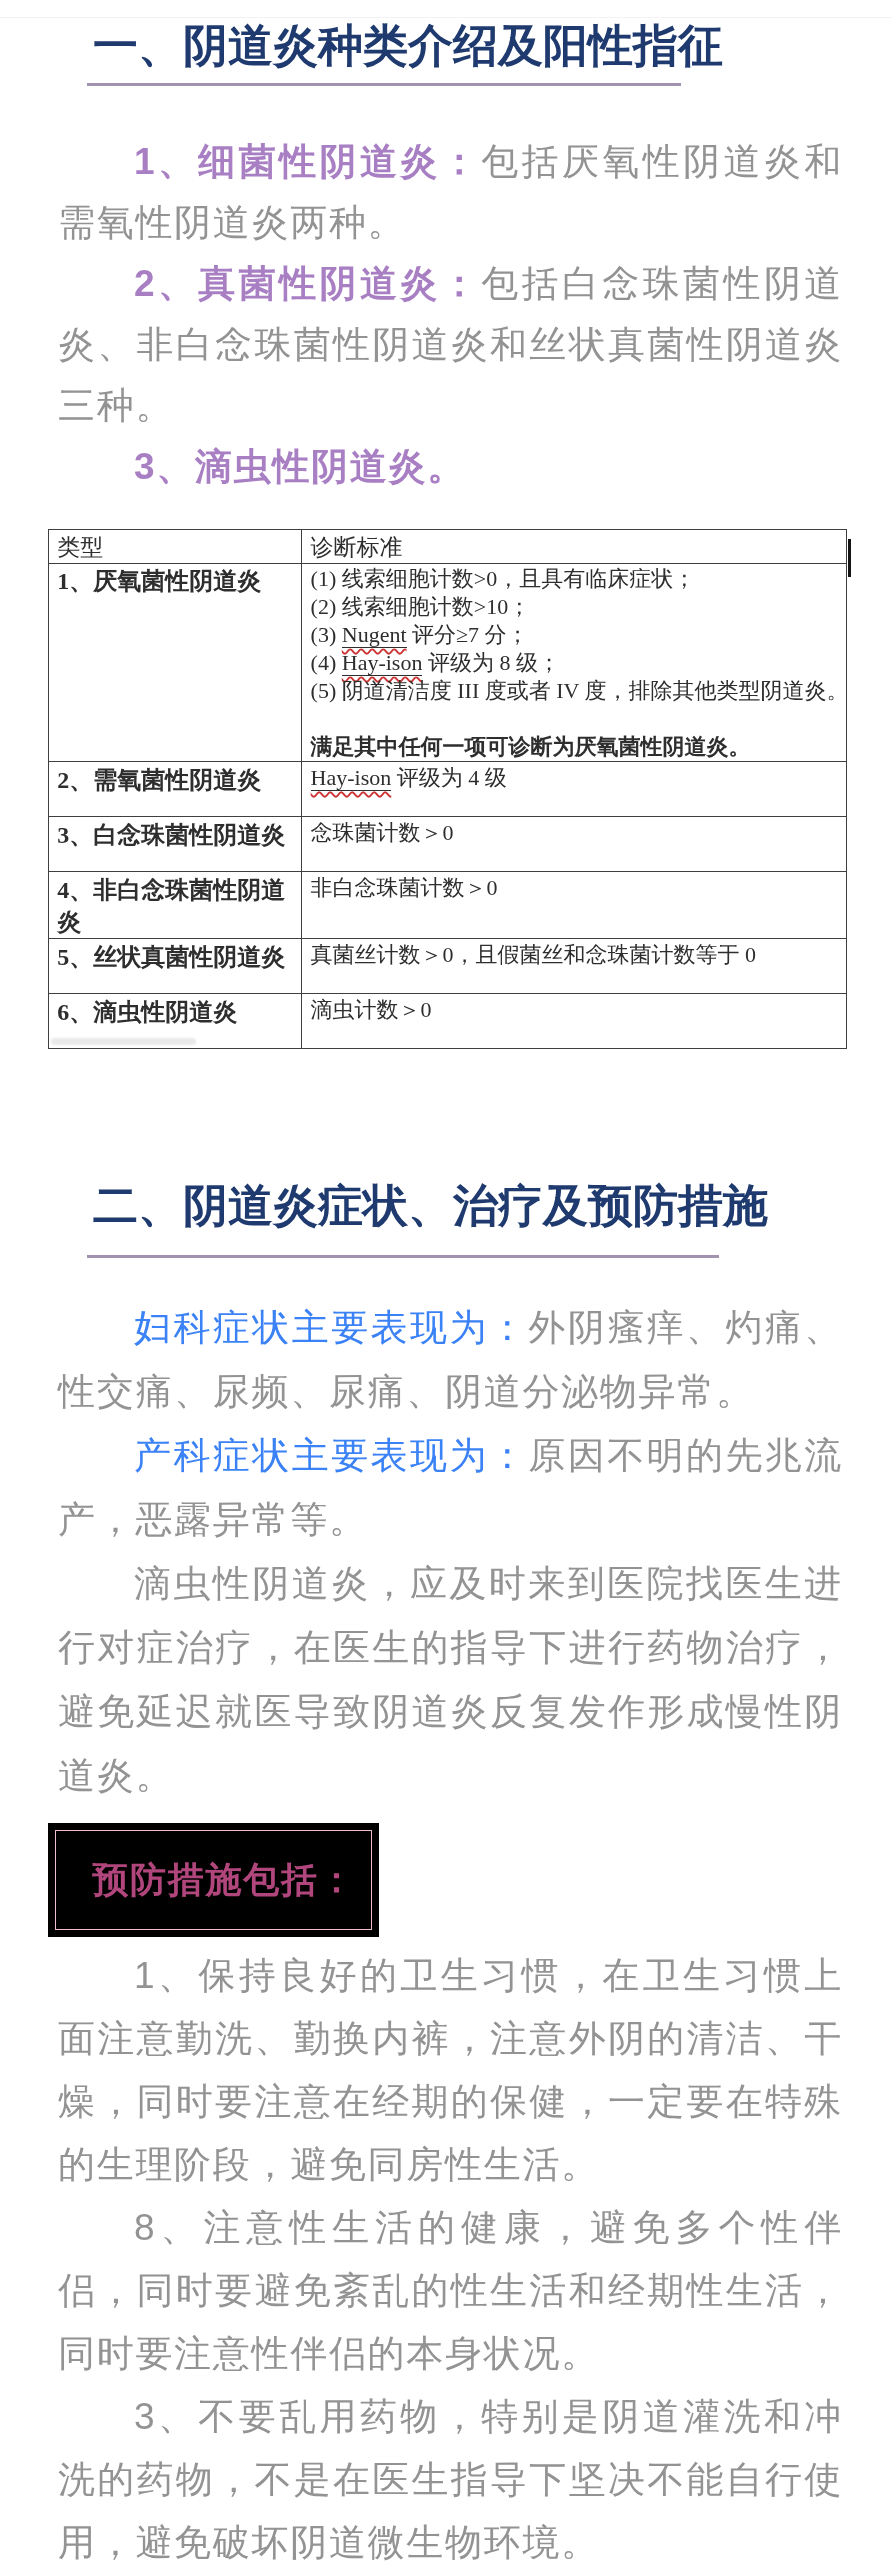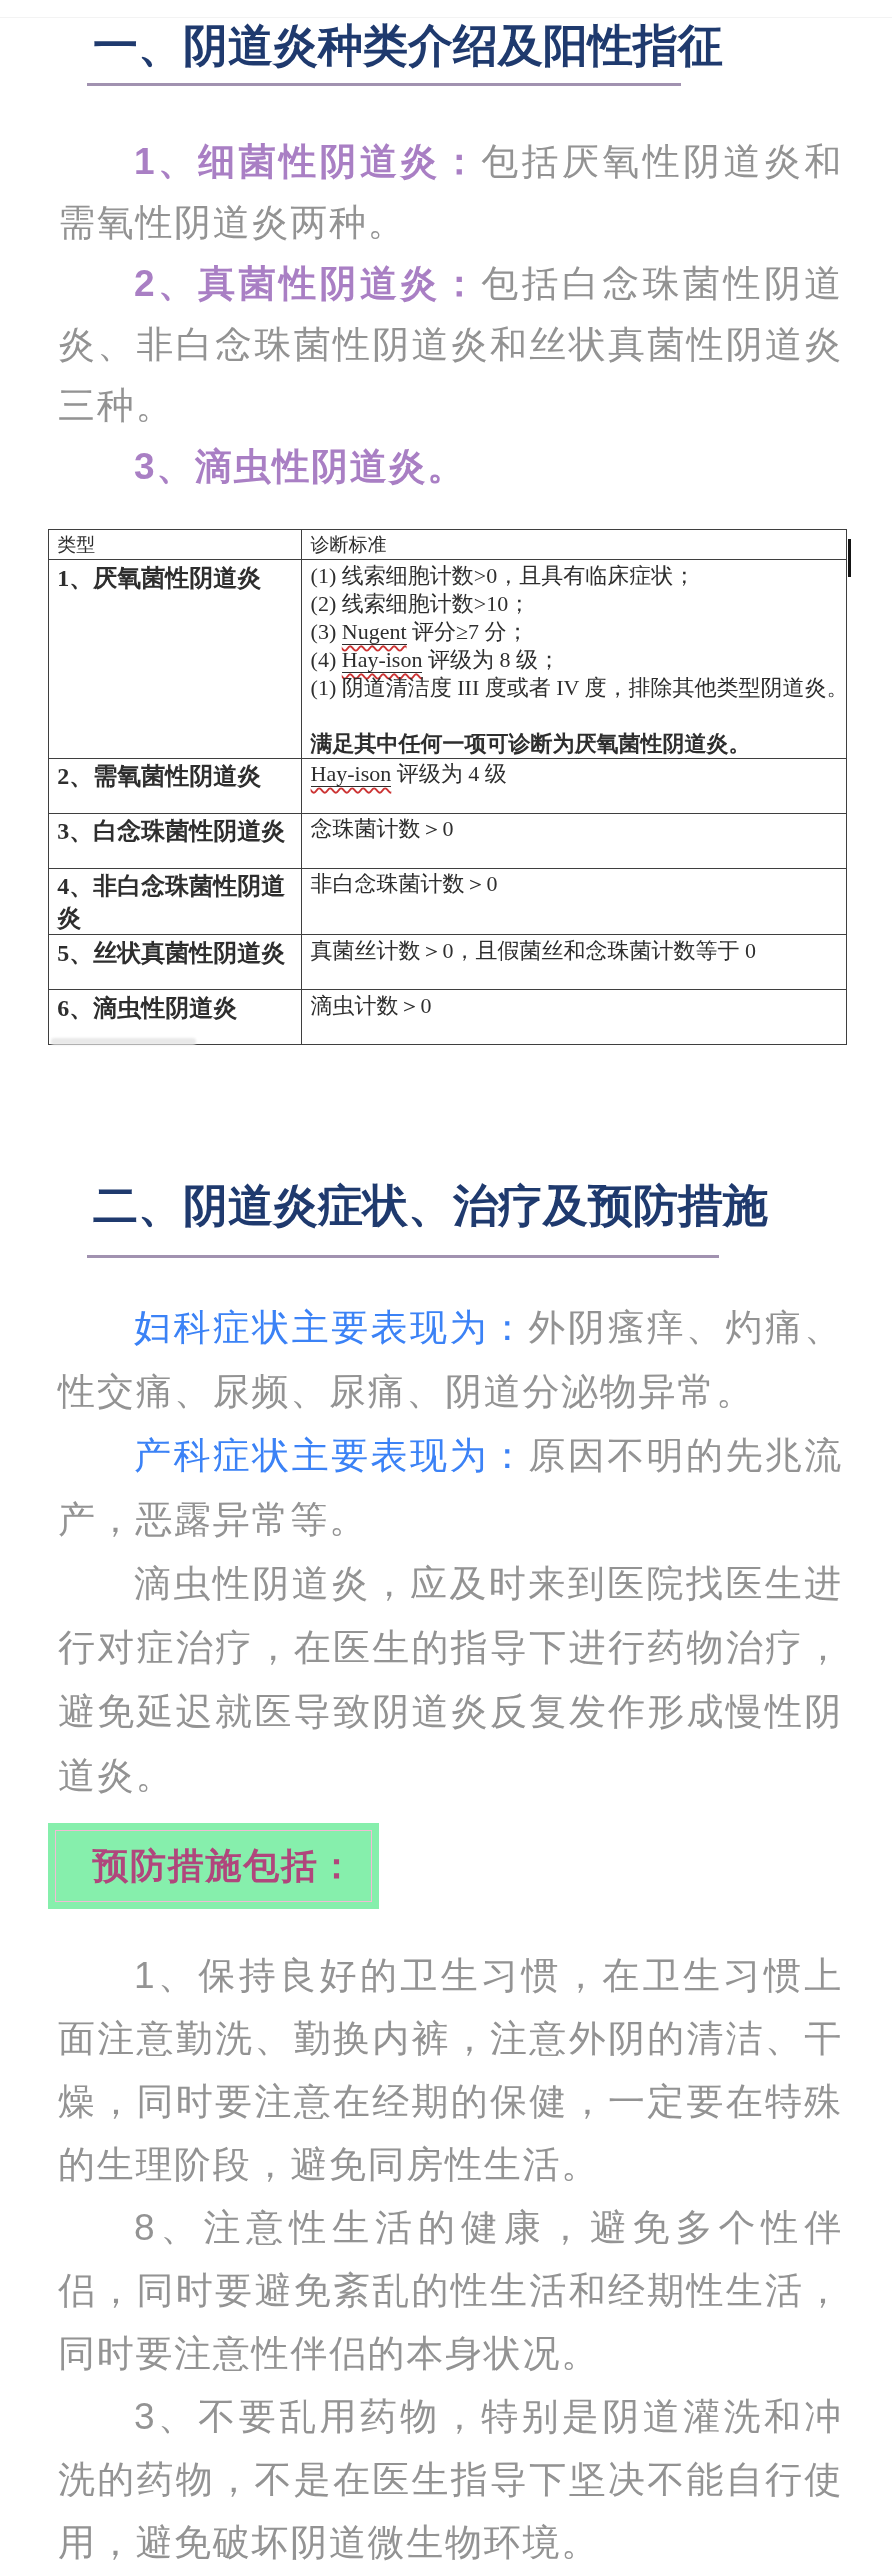--- a/index.html
+++ b/index.html
@@ -25,36 +25,36 @@
   .s3 { line-height:63px; }
   .lead-purple { color:#a97fc4; font-weight:bold; }
   .lead-dark   { color:#3b82f6; font-weight:normal; }
 
   table.diag {
     position:absolute; left:48px; top:529px; width:799px;
     border-collapse:collapse; table-layout:fixed;
     font-family:"Liberation Serif","DejaVu Serif",serif; color:#2e2e2e;
   }
   table.diag td, table.diag th { border:1.7px solid #3f3f3f; vertical-align:top; padding:1.7px 6.6px 0 8.3px; text-align:left; }
-  table.diag th { font-weight:normal; font-size:19px; }
+  table.diag th { font-weight:normal; font-size:23px; }
   .row-type { font-weight:bold; font-size:24px; padding-top:3.3px; }
   .crit { font-size:22px; line-height:28px; }
   .crit div { white-space:nowrap; }
   .blank-line { height:28px; }
   .conclusion { font-weight:bold; }
   .spell {
     border-bottom:1.7px solid #2e2e2e;
     text-decoration:underline wavy #cc3333;
     text-decoration-thickness:1.7px;
     text-underline-offset:5.8px;
   }
   .cursor-mark { position:absolute; left:848px; top:539px; width:2.5px; height:38px; background:#151515; }
   .smudge { position:absolute; left:51px; top:1038px; width:145px; height:7.4px; background:#e9e9e9; filter:blur(0.8px); border-radius:3.3px; }
 
-  .pink-box { position:absolute; left:48px; top:1823px; width:331px; height:86px; background:#86efac; }
+  .pink-box { position:absolute; left:48px; top:1823px; width:331px; height:114px; background:#000000; }
   .pink-box-inner {
     position:absolute; top:7.4px; left:7.4px; right:7.4px; bottom:7.4px;
     border:1.7px solid #f1bcd4; display:flex; align-items:center;
   }
   .pink-box-inner span {
     font-size:36px; font-weight:bold; color:#b0467c; letter-spacing:1.7px; padding-left:36px; white-space:nowrap;
   }
 </style>
 </head>
 <body>
@@ -81,21 +81,21 @@
       <th>类型</th>
       <th>诊断标准</th>
     </tr>
     <tr style="height:197px;">
       <td class="row-type">1、厌氧菌性阴道炎</td>
       <td class="crit">
         <div>(1) 线索细胞计数&gt;0，且具有临床症状；</div>
         <div>(2) 线索细胞计数&gt;10；</div>
         <div><span>(3) </span><span class="spell">Nugent</span><span> 评分≥7 分；</span></div>
         <div><span>(4) </span><span class="spell">Hay-ison</span><span> 评级为 8 级；</span></div>
-        <div>(1) 阴道清洁度 III 度或者 IV 度，排除其他类型阴道炎。</div>
+        <div>(5) 阴道清洁度 III 度或者 IV 度，排除其他类型阴道炎。</div>
         <div class="blank-line"></div>
         <div class="conclusion">满足其中任何一项可诊断为厌氧菌性阴道炎。</div>
       </td>
     </tr>
     <tr style="height:55px;">
       <td class="row-type">2、需氧菌性阴道炎</td>
       <td class="crit"><span class="spell">Hay-ison</span><span> 评级为 4 级</span></td>
     </tr>
     <tr style="height:55px;">
       <td class="row-type">3、白念珠菌性阴道炎</td>

